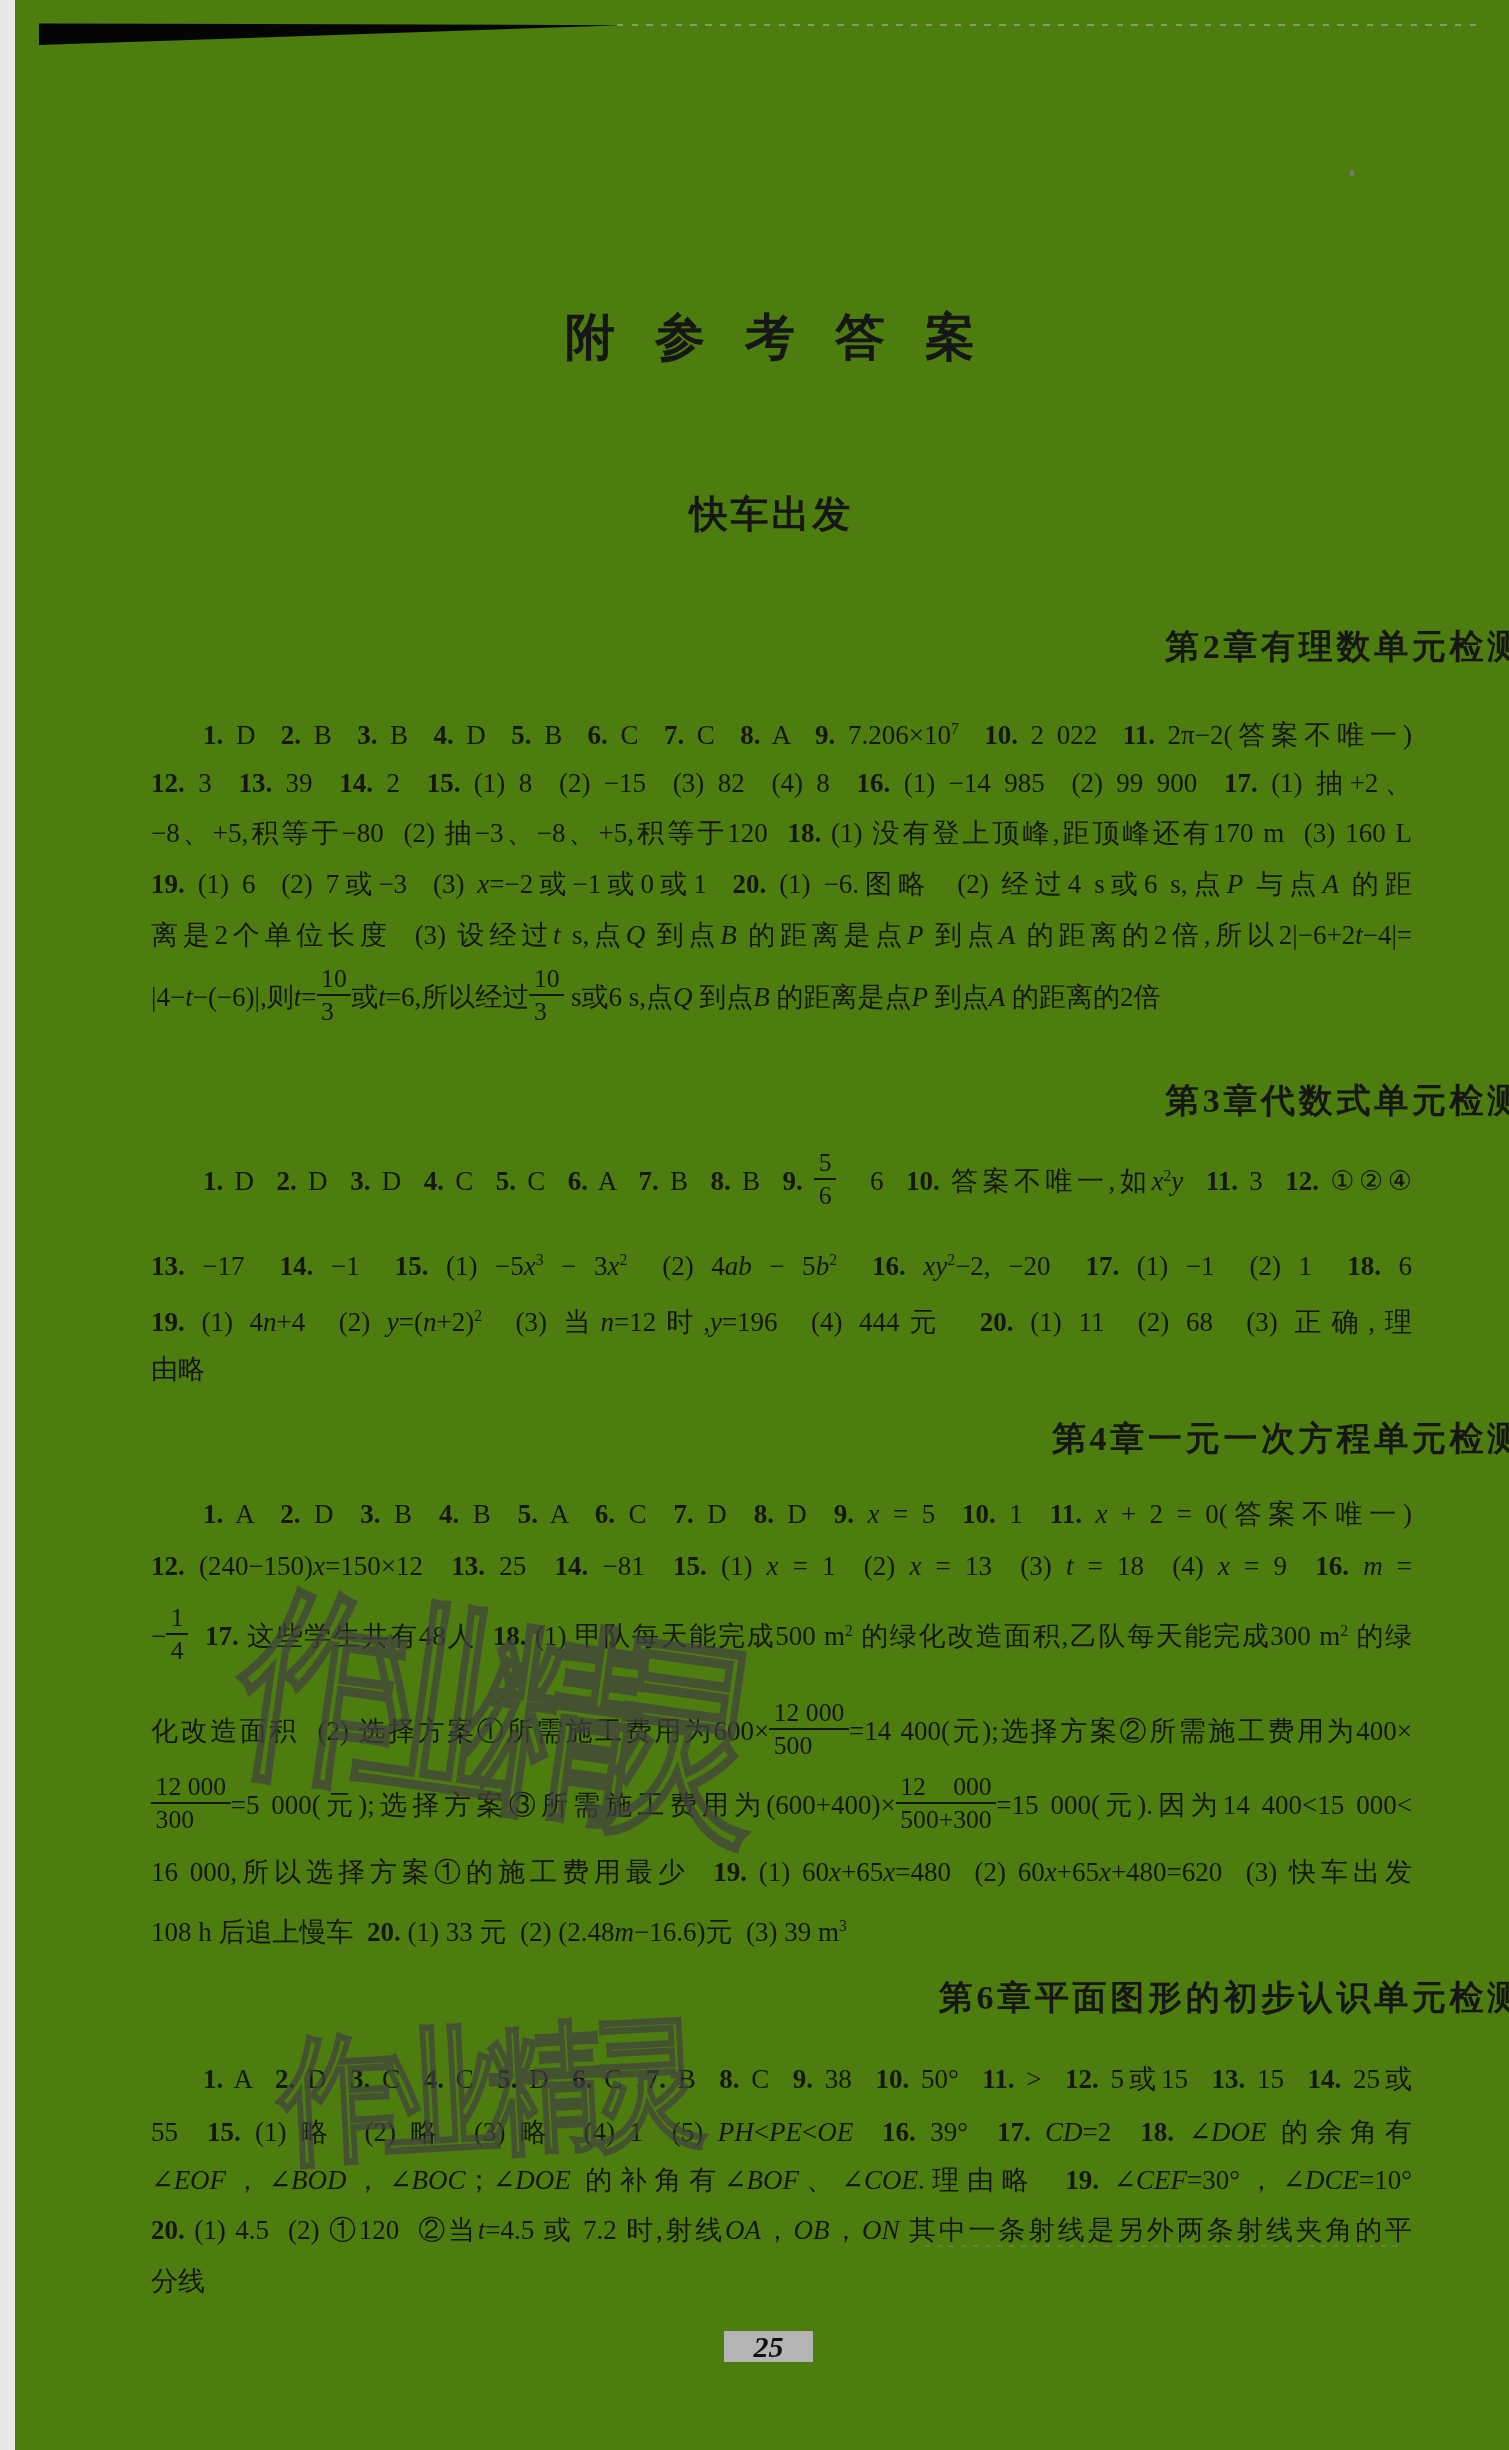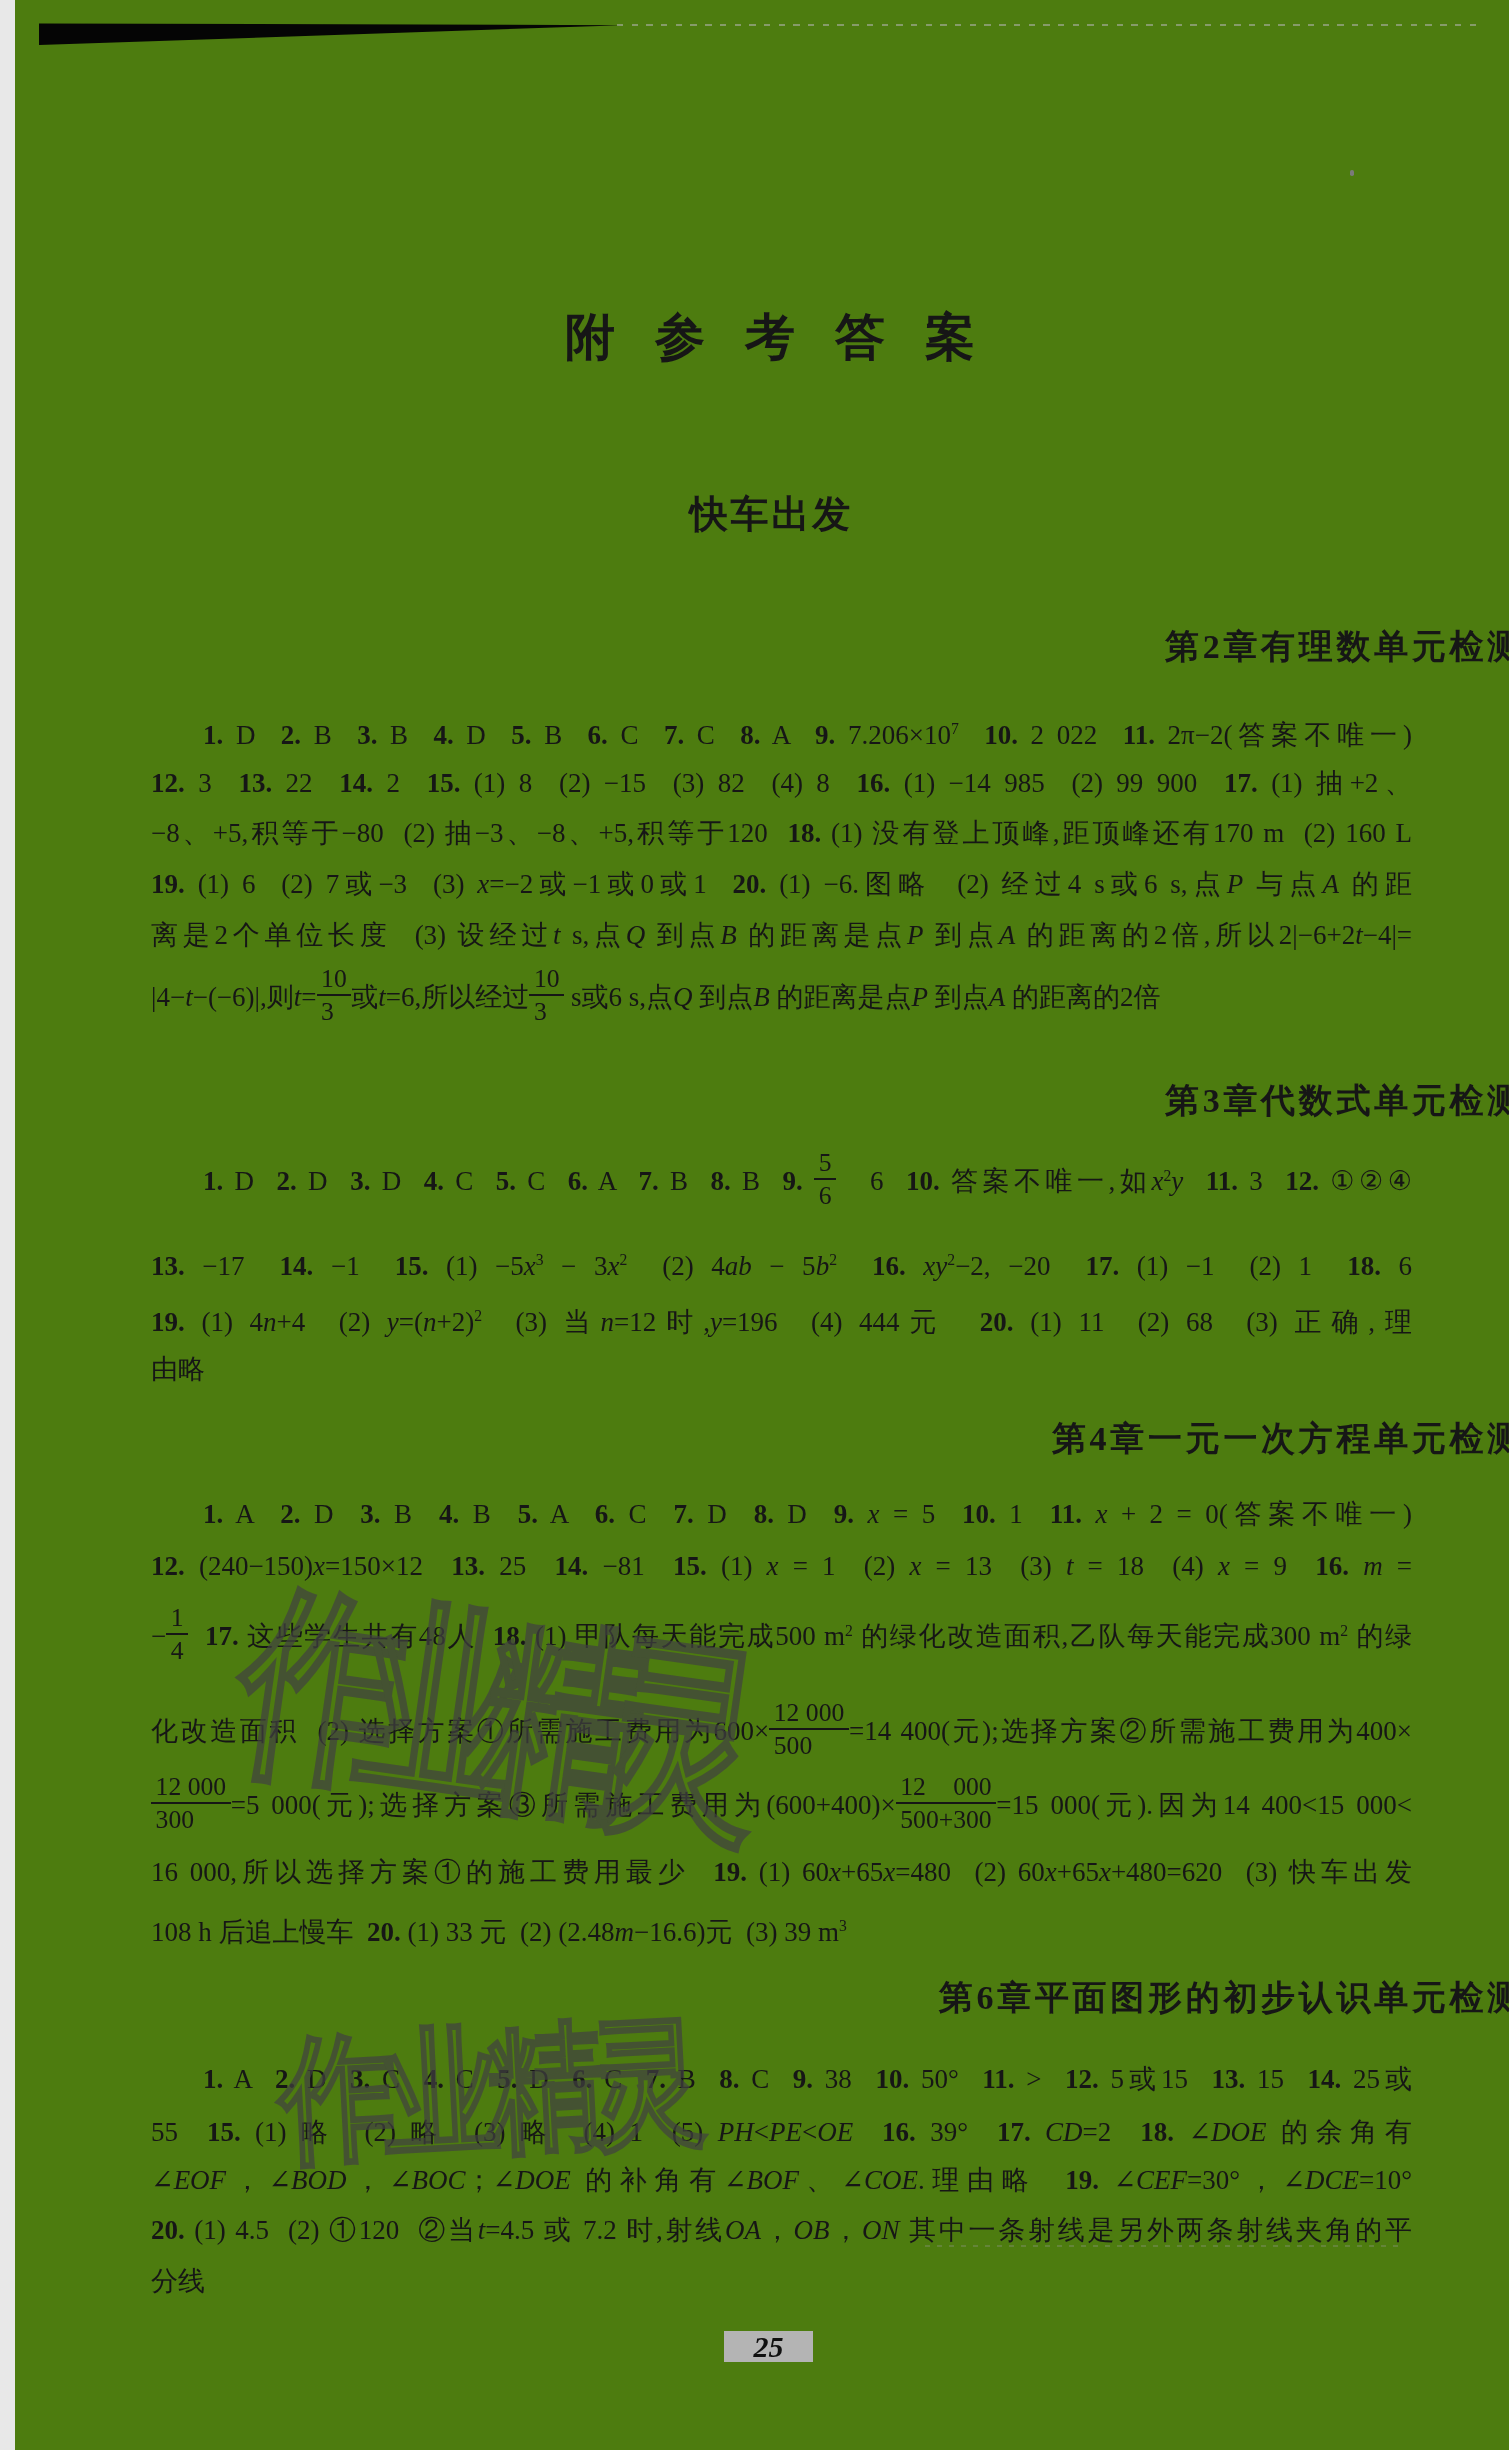--- a/index.html
+++ b/index.html
@@ -53,22 +53,22 @@
   <div id="scanline-top"></div>
   <div id="speck"></div>
   <div id="scanline-bottom"></div>
 
   <div class="page-title">附参考答案</div>
   <div class="page-subtitle">快车出发</div>
 
   <div id="content">
       <div class="sec-heading" style="top: 627px;">第2章有理数单元检测</div>
       <div class="line ind" style="top: 710px;"><span class="bq">1.</span><span> D  </span><span class="bq">2.</span><span> B  </span><span class="bq">3.</span><span> B  </span><span class="bq">4.</span><span> D  </span><span class="bq">5.</span><span> B  </span><span class="bq">6.</span><span> C  </span><span class="bq">7.</span><span> C  </span><span class="bq">8.</span><span> A  </span><span class="bq">9.</span><span> 7.206×10</span><span class="sup">7</span><span>  </span><span class="bq">10.</span><span> 2 022  </span><span class="bq">11.</span><span> 2π−2(答案不唯一)</span></div>
-      <div class="line" style="top: 765px;"><span class="bq">12.</span><span> 3  </span><span class="bq">13.</span><span> 22  </span><span class="bq">14.</span><span> 2  </span><span class="bq">15.</span><span> (1) 8  (2) −15  (3) 82  (4) 8  </span><span class="bq">16.</span><span> (1) −14 985  (2) 99 900  </span><span class="bq">17.</span><span> (1) 抽+2、</span></div>
-      <div class="line" style="top: 815px;"><span>−8、+5,积等于−80  (2) 抽−3、−8、+5,积等于120  </span><span class="bq">18.</span><span> (1) 没有登上顶峰,距顶峰还有170 m  (2) 160 L</span></div>
+      <div class="line" style="top: 765px;"><span class="bq">12.</span><span> 3  </span><span class="bq">13.</span><span> 39  </span><span class="bq">14.</span><span> 2  </span><span class="bq">15.</span><span> (1) 8  (2) −15  (3) 82  (4) 8  </span><span class="bq">16.</span><span> (1) −14 985  (2) 99 900  </span><span class="bq">17.</span><span> (1) 抽+2、</span></div>
+      <div class="line" style="top: 815px;"><span>−8、+5,积等于−80  (2) 抽−3、−8、+5,积等于120  </span><span class="bq">18.</span><span> (1) 没有登上顶峰,距顶峰还有170 m  (3) 160 L</span></div>
       <div class="line" style="top: 866px;"><span class="bq">19.</span><span> (1) 6  (2) 7或−3  (3) </span><span class="it">x</span><span>=−2或−1或0或1  </span><span class="bq">20.</span><span> (1) −6.图略  (2) 经过4 s或6 s,点</span><span class="it">P</span><span> 与点</span><span class="it">A</span><span> 的距</span></div>
       <div class="line" style="top: 917px;"><span>离是2个单位长度  (3) 设经过</span><span class="it">t</span><span> s,点</span><span class="it">Q</span><span> 到点</span><span class="it">B</span><span> 的距离是点</span><span class="it">P</span><span> 到点</span><span class="it">A</span><span> 的距离的2倍,所以2|−6+2</span><span class="it">t</span><span>−4|=</span></div>
       <div class="line nj" style="top: 965px;"><span>|4−</span><span class="it">t</span><span>−(−6)|,则</span><span class="it">t</span><span>=</span><span class="frac"><span class="fn">10</span><span class="fd">3</span></span><span>或</span><span class="it">t</span><span>=6,所以经过</span><span class="frac"><span class="fn">10</span><span class="fd">3</span></span><span> s或6 s,点</span><span class="it">Q</span><span> 到点</span><span class="it">B</span><span> 的距离是点</span><span class="it">P</span><span> 到点</span><span class="it">A</span><span> 的距离的2倍</span></div>
       <div class="sec-heading" style="top: 1081px;">第3章代数式单元检测</div>
       <div class="line ind" style="top: 1149px;"><span class="bq">1.</span><span> D  </span><span class="bq">2.</span><span> D  </span><span class="bq">3.</span><span> D  </span><span class="bq">4.</span><span> C  </span><span class="bq">5.</span><span> C  </span><span class="bq">6.</span><span> A  </span><span class="bq">7.</span><span> B  </span><span class="bq">8.</span><span> B  </span><span class="bq">9.</span><span> </span><span class="frac"><span class="fn">5</span><span class="fd">6</span></span><span>   6  </span><span class="bq">10.</span><span> 答案不唯一,如</span><span class="it">x</span><span class="sup">2</span><span class="it">y</span><span>  </span><span class="bq">11.</span><span> 3  </span><span class="bq">12.</span><span> ①②④</span></div>
       <div class="line" style="top: 1241px;"><span class="bq">13.</span><span> −17  </span><span class="bq">14.</span><span> −1  </span><span class="bq">15.</span><span> (1) −5</span><span class="it">x</span><span class="sup">3</span><span> − 3</span><span class="it">x</span><span class="sup">2</span><span>  (2) 4</span><span class="it">ab</span><span> − 5</span><span class="it">b</span><span class="sup">2</span><span>  </span><span class="bq">16.</span><span> </span><span class="it">xy</span><span class="sup">2</span><span>−2, −20  </span><span class="bq">17.</span><span> (1) −1  (2) 1  </span><span class="bq">18.</span><span> 6</span></div>
       <div class="line" style="top: 1297px;"><span class="bq">19.</span><span> (1) 4</span><span class="it">n</span><span>+4  (2) </span><span class="it">y</span><span>=(</span><span class="it">n</span><span>+2)</span><span class="sup">2</span><span>  (3) 当</span><span class="it">n</span><span>=12时,</span><span class="it">y</span><span>=196  (4) 444元  </span><span class="bq">20.</span><span> (1) 11  (2) 68  (3) 正确,理</span></div>
       <div class="line nj" style="top: 1351px;"><span>由略</span></div>
       <div class="sec-heading" style="top: 1419px;">第4章一元一次方程单元检测</div>
       <div class="line ind" style="top: 1496px;"><span class="bq">1.</span><span> A  </span><span class="bq">2.</span><span> D  </span><span class="bq">3.</span><span> B  </span><span class="bq">4.</span><span> B  </span><span class="bq">5.</span><span> A  </span><span class="bq">6.</span><span> C  </span><span class="bq">7.</span><span> D  </span><span class="bq">8.</span><span> D  </span><span class="bq">9.</span><span> </span><span class="it">x</span><span> = 5  </span><span class="bq">10.</span><span> 1  </span><span class="bq">11.</span><span> </span><span class="it">x</span><span> + 2 = 0(答案不唯一)</span></div>

